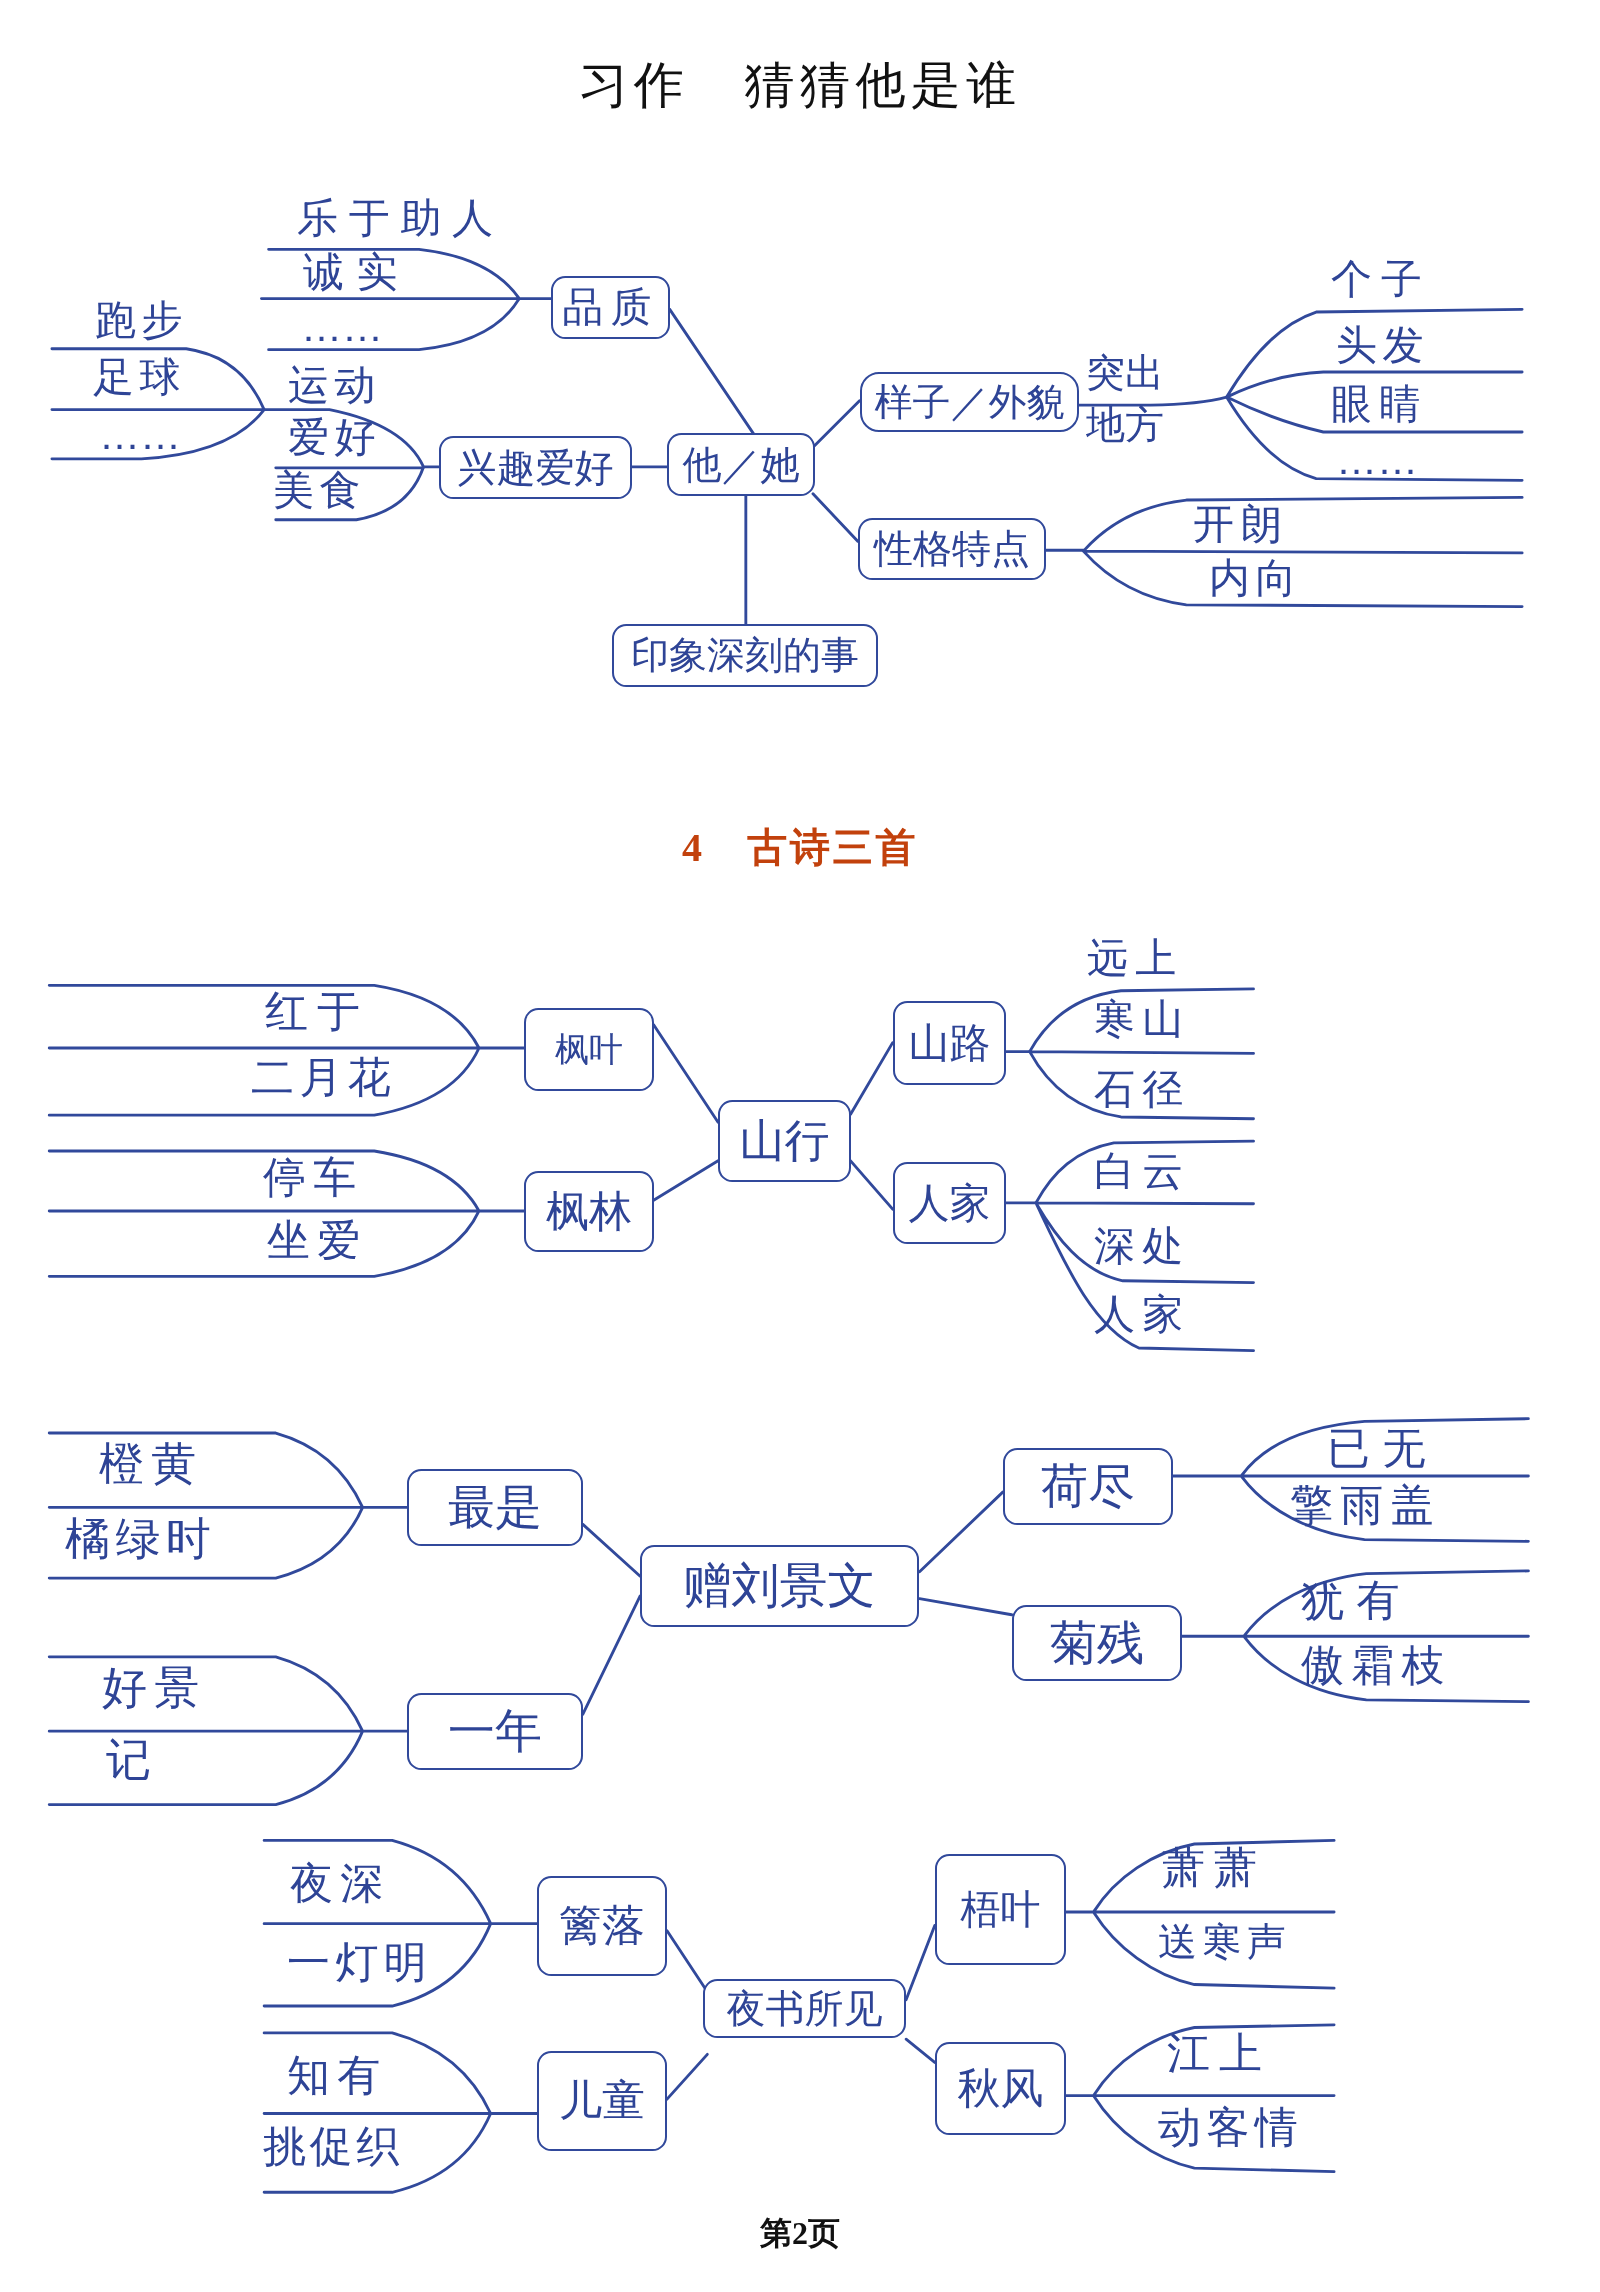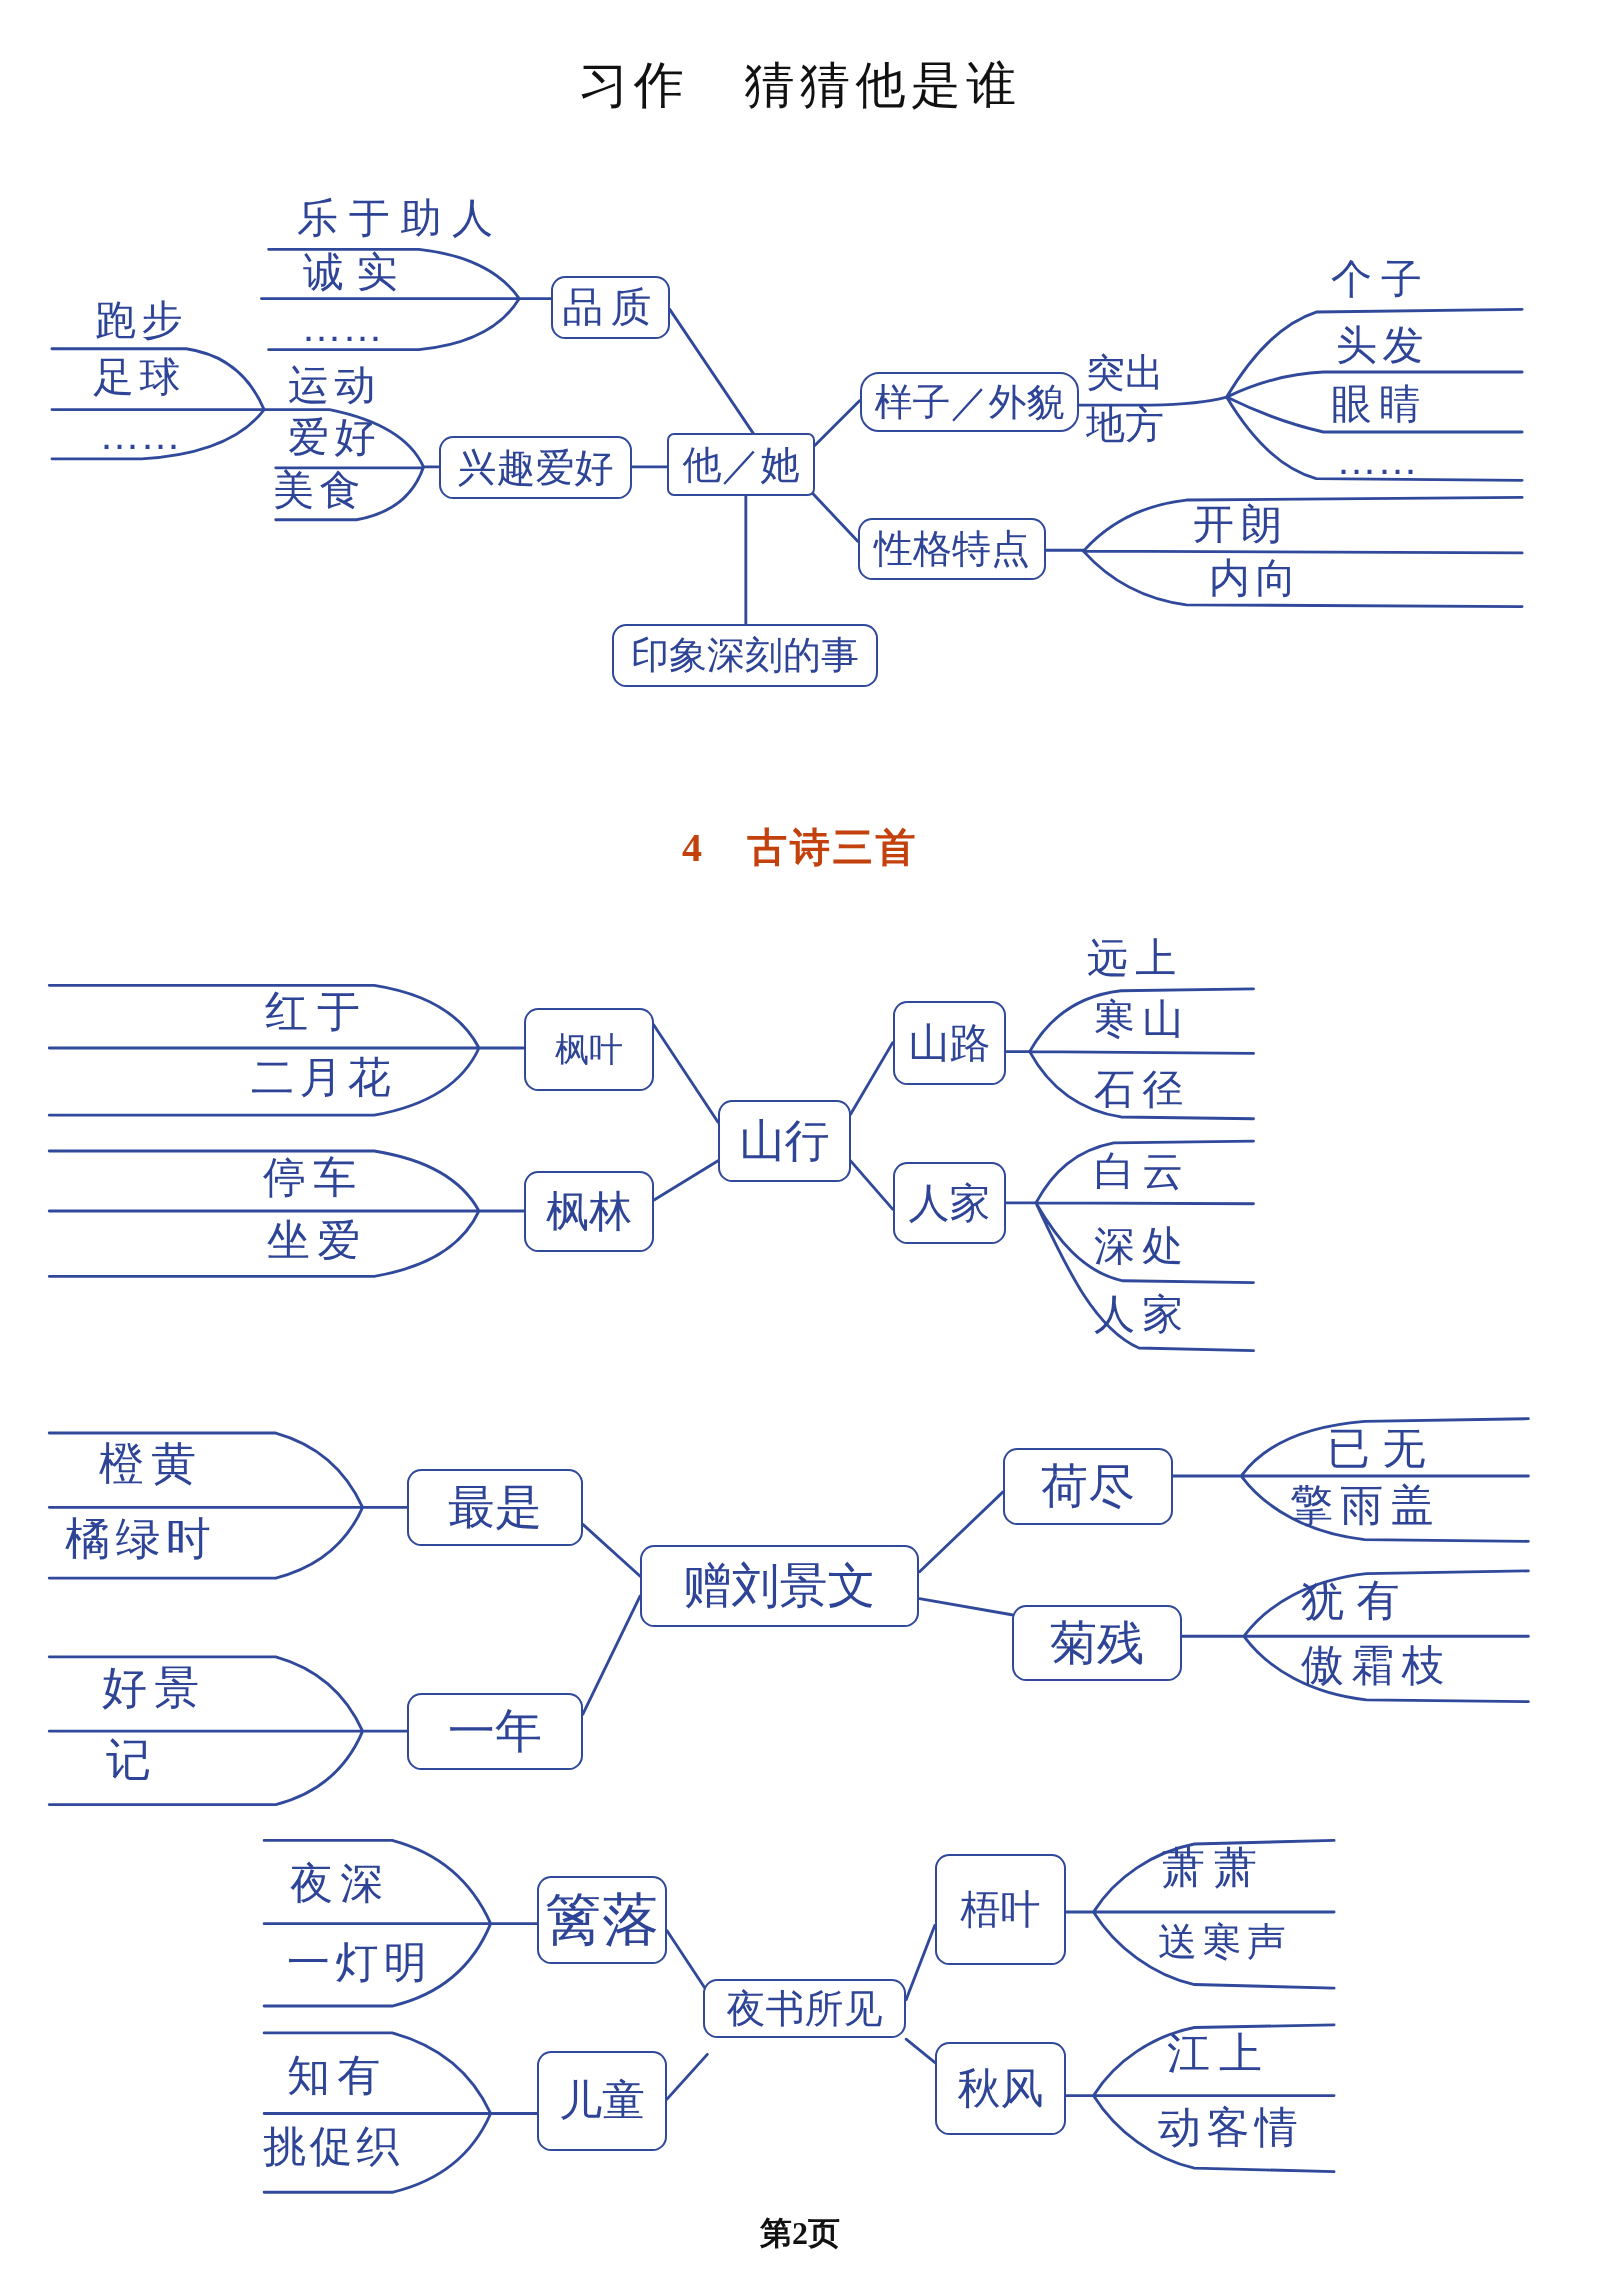--- a/index.html
+++ b/index.html
@@ -90,21 +90,21 @@
       <path d="M1190,2340 H1490 M1222,2339 C1246,2301 1288,2273 1334,2264 L1490,2261 M1222,2341 C1246,2379 1288,2411 1334,2421 L1490,2425"></path>
     </g>
   </svg>
 
   <div class="doc-title">习作　猜猜他是谁</div>
   <div class="section-title">4　古诗三首</div>
   <div class="footer">第2页</div>
 
   <div class="node" style="left:551px;top:276px;width:119px;height:63px;font-size:41px;letter-spacing:7.2px;">品质</div>
   <div class="node" style="left:439px;top:436px;width:193px;height:63px;font-size:39px;">兴趣爱好</div>
-  <div class="node" style="left:667px;top:433px;width:148px;height:63px;font-size:39px;border-radius:7px;">他／她</div>
+  <div class="node" style="left:667px;top:433px;width:148px;height:63px;font-size:39px;">他／她</div>
   <div class="node" style="left:860px;top:372px;width:219px;height:60px;font-size:38px;border-radius:19px;">样子／外貌</div>
   <div class="node" style="left:858px;top:518px;width:188px;height:62px;font-size:39px;">性格特点</div>
   <div class="node" style="left:612px;top:624px;width:266px;height:63px;font-size:38px;">印象深刻的事</div>
 
   <div class="leaf" style="left:297px;top:197px;font-size:41px;letter-spacing:10.7px;">乐于助人</div>
   <div class="leaf" style="left:303px;top:251px;font-size:41px;letter-spacing:12.5px;">诚实</div>
   <div class="leaf" style="left:301px;top:306px;font-size:41px;">……</div>
   <div class="leaf" style="left:95px;top:299px;font-size:41px;letter-spacing:5.4px;">跑步</div>
   <div class="leaf" style="left:93px;top:356px;font-size:41px;letter-spacing:5.4px;">足球</div>
   <div class="leaf" style="left:99px;top:414px;font-size:41px;">……</div>
@@ -145,21 +145,21 @@
 
   <div class="leaf" style="left:99px;top:1440px;font-size:45px;letter-spacing:7.2px;">橙黄</div>
   <div class="leaf" style="left:65px;top:1515px;font-size:45px;letter-spacing:5.4px;">橘绿时</div>
   <div class="leaf" style="left:102px;top:1664px;font-size:45px;letter-spacing:7.2px;">好景</div>
   <div class="leaf" style="left:106px;top:1736px;font-size:45px;">记</div>
   <div class="leaf" style="left:1327px;top:1426px;font-size:43px;letter-spacing:12.5px;">已无</div>
   <div class="leaf" style="left:1290px;top:1483px;font-size:43px;letter-spacing:7.2px;">擎雨盖</div>
   <div class="leaf" style="left:1301px;top:1578px;font-size:43px;letter-spacing:12.5px;">犹有</div>
   <div class="leaf" style="left:1301px;top:1643px;font-size:43px;letter-spacing:7.2px;">傲霜枝</div>
 
-  <div class="node" style="left:537px;top:1876px;width:130px;height:88px;font-size:57px;">篱落</div>
+  <div class="node" style="left:537px;top:1876px;width:130px;height:100px;font-size:43px;">篱落</div>
   <div class="node" style="left:537px;top:2051px;width:130px;height:100px;font-size:43px;">儿童</div>
   <div class="node" style="left:703px;top:1979px;width:203px;height:59px;font-size:39px;">夜书所见</div>
   <div class="node" style="left:935px;top:1854px;width:131px;height:111px;font-size:40px;">梧叶</div>
   <div class="node" style="left:935px;top:2042px;width:131px;height:93px;font-size:43px;">秋风</div>
 
   <div class="leaf" style="left:290px;top:1861px;font-size:43px;letter-spacing:7.2px;">夜深</div>
   <div class="leaf" style="left:287px;top:1940px;font-size:43px;letter-spacing:5.4px;">一灯明</div>
   <div class="leaf" style="left:287px;top:2053px;font-size:43px;letter-spacing:7.2px;">知有</div>
   <div class="leaf" style="left:263px;top:2124px;font-size:43px;letter-spacing:3.6px;">挑促织</div>
   <div class="leaf" style="left:1162px;top:1845px;font-size:43px;letter-spacing:9px;">萧萧</div>

